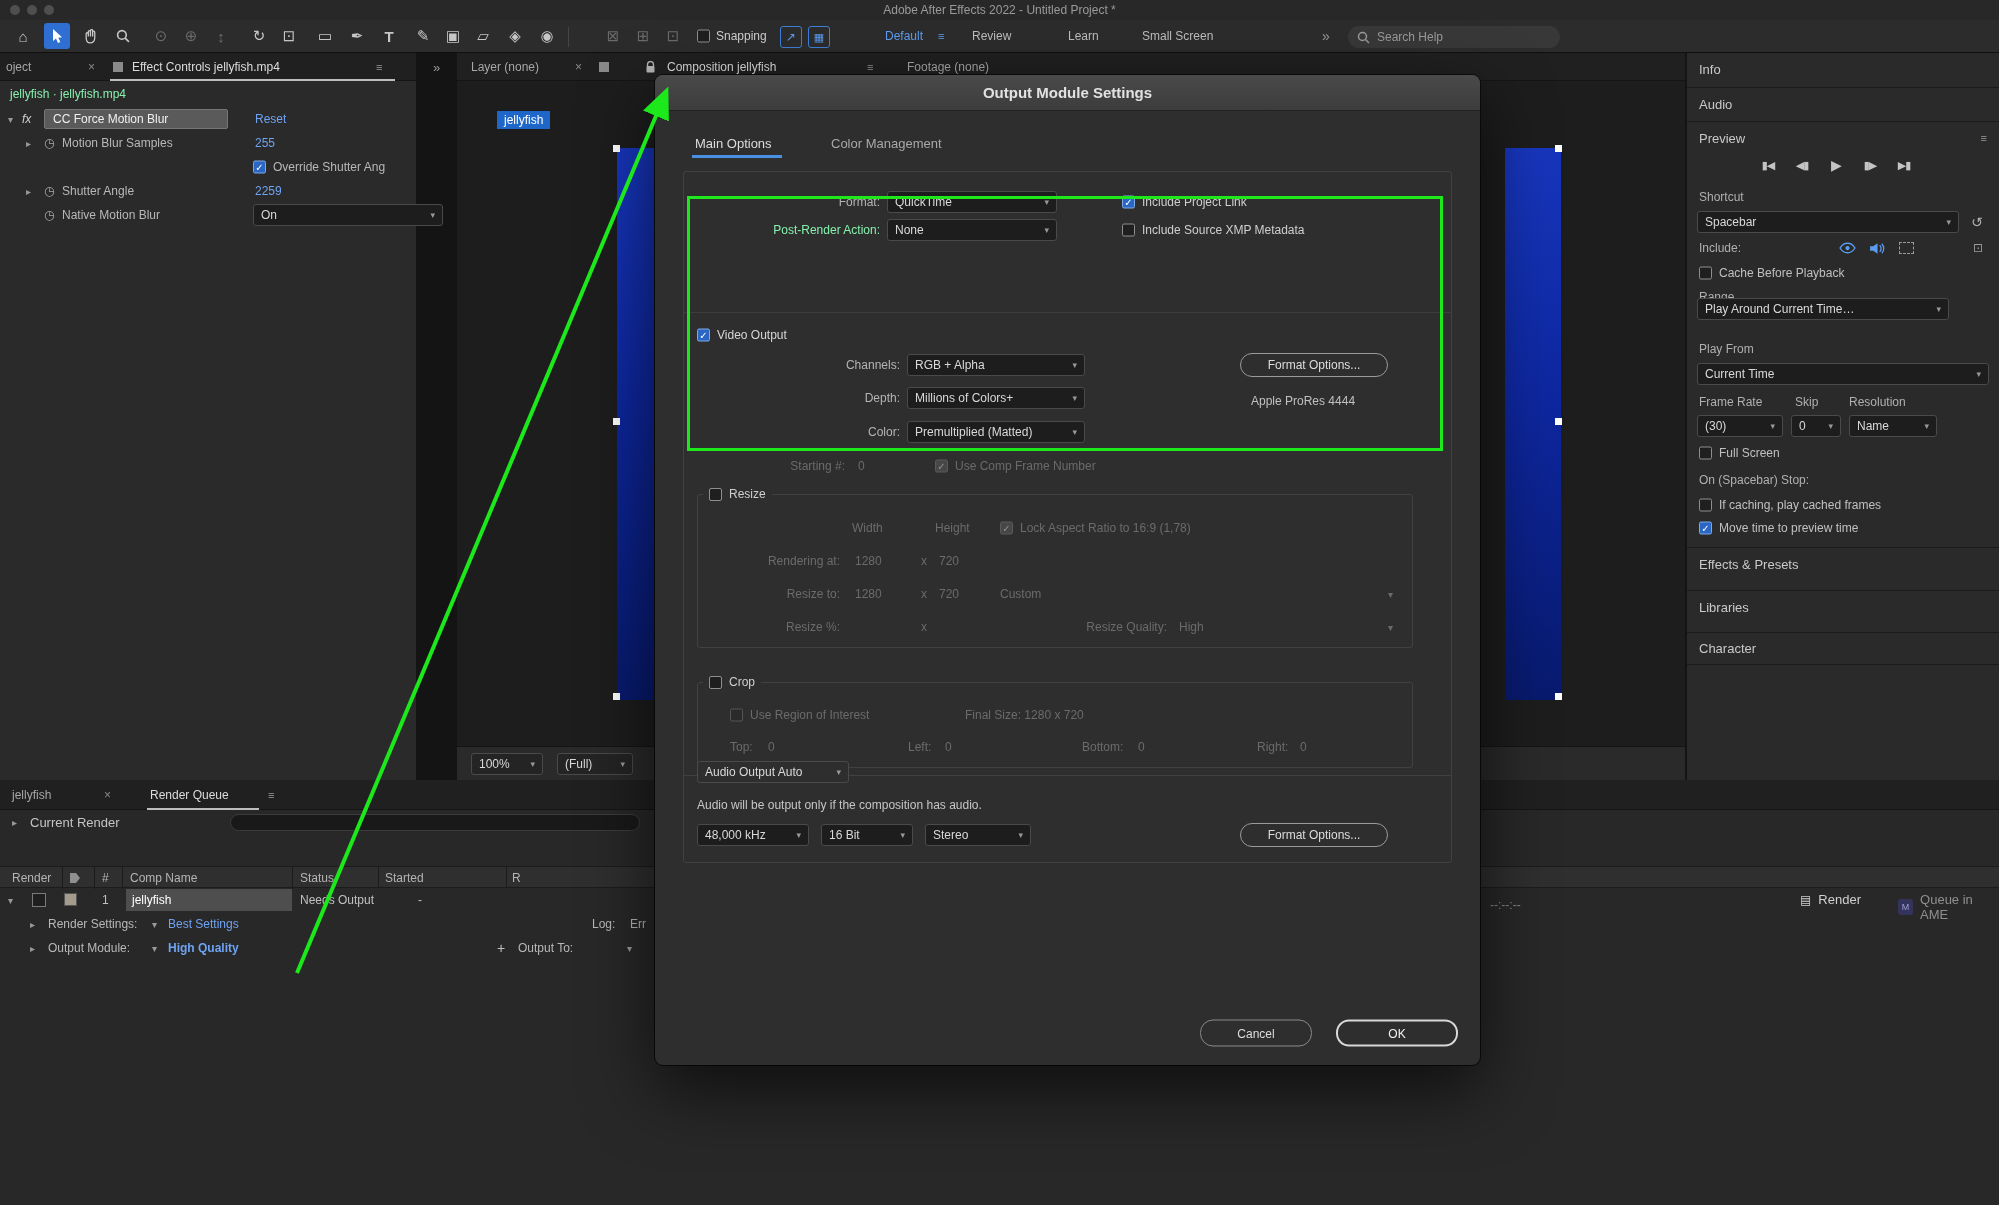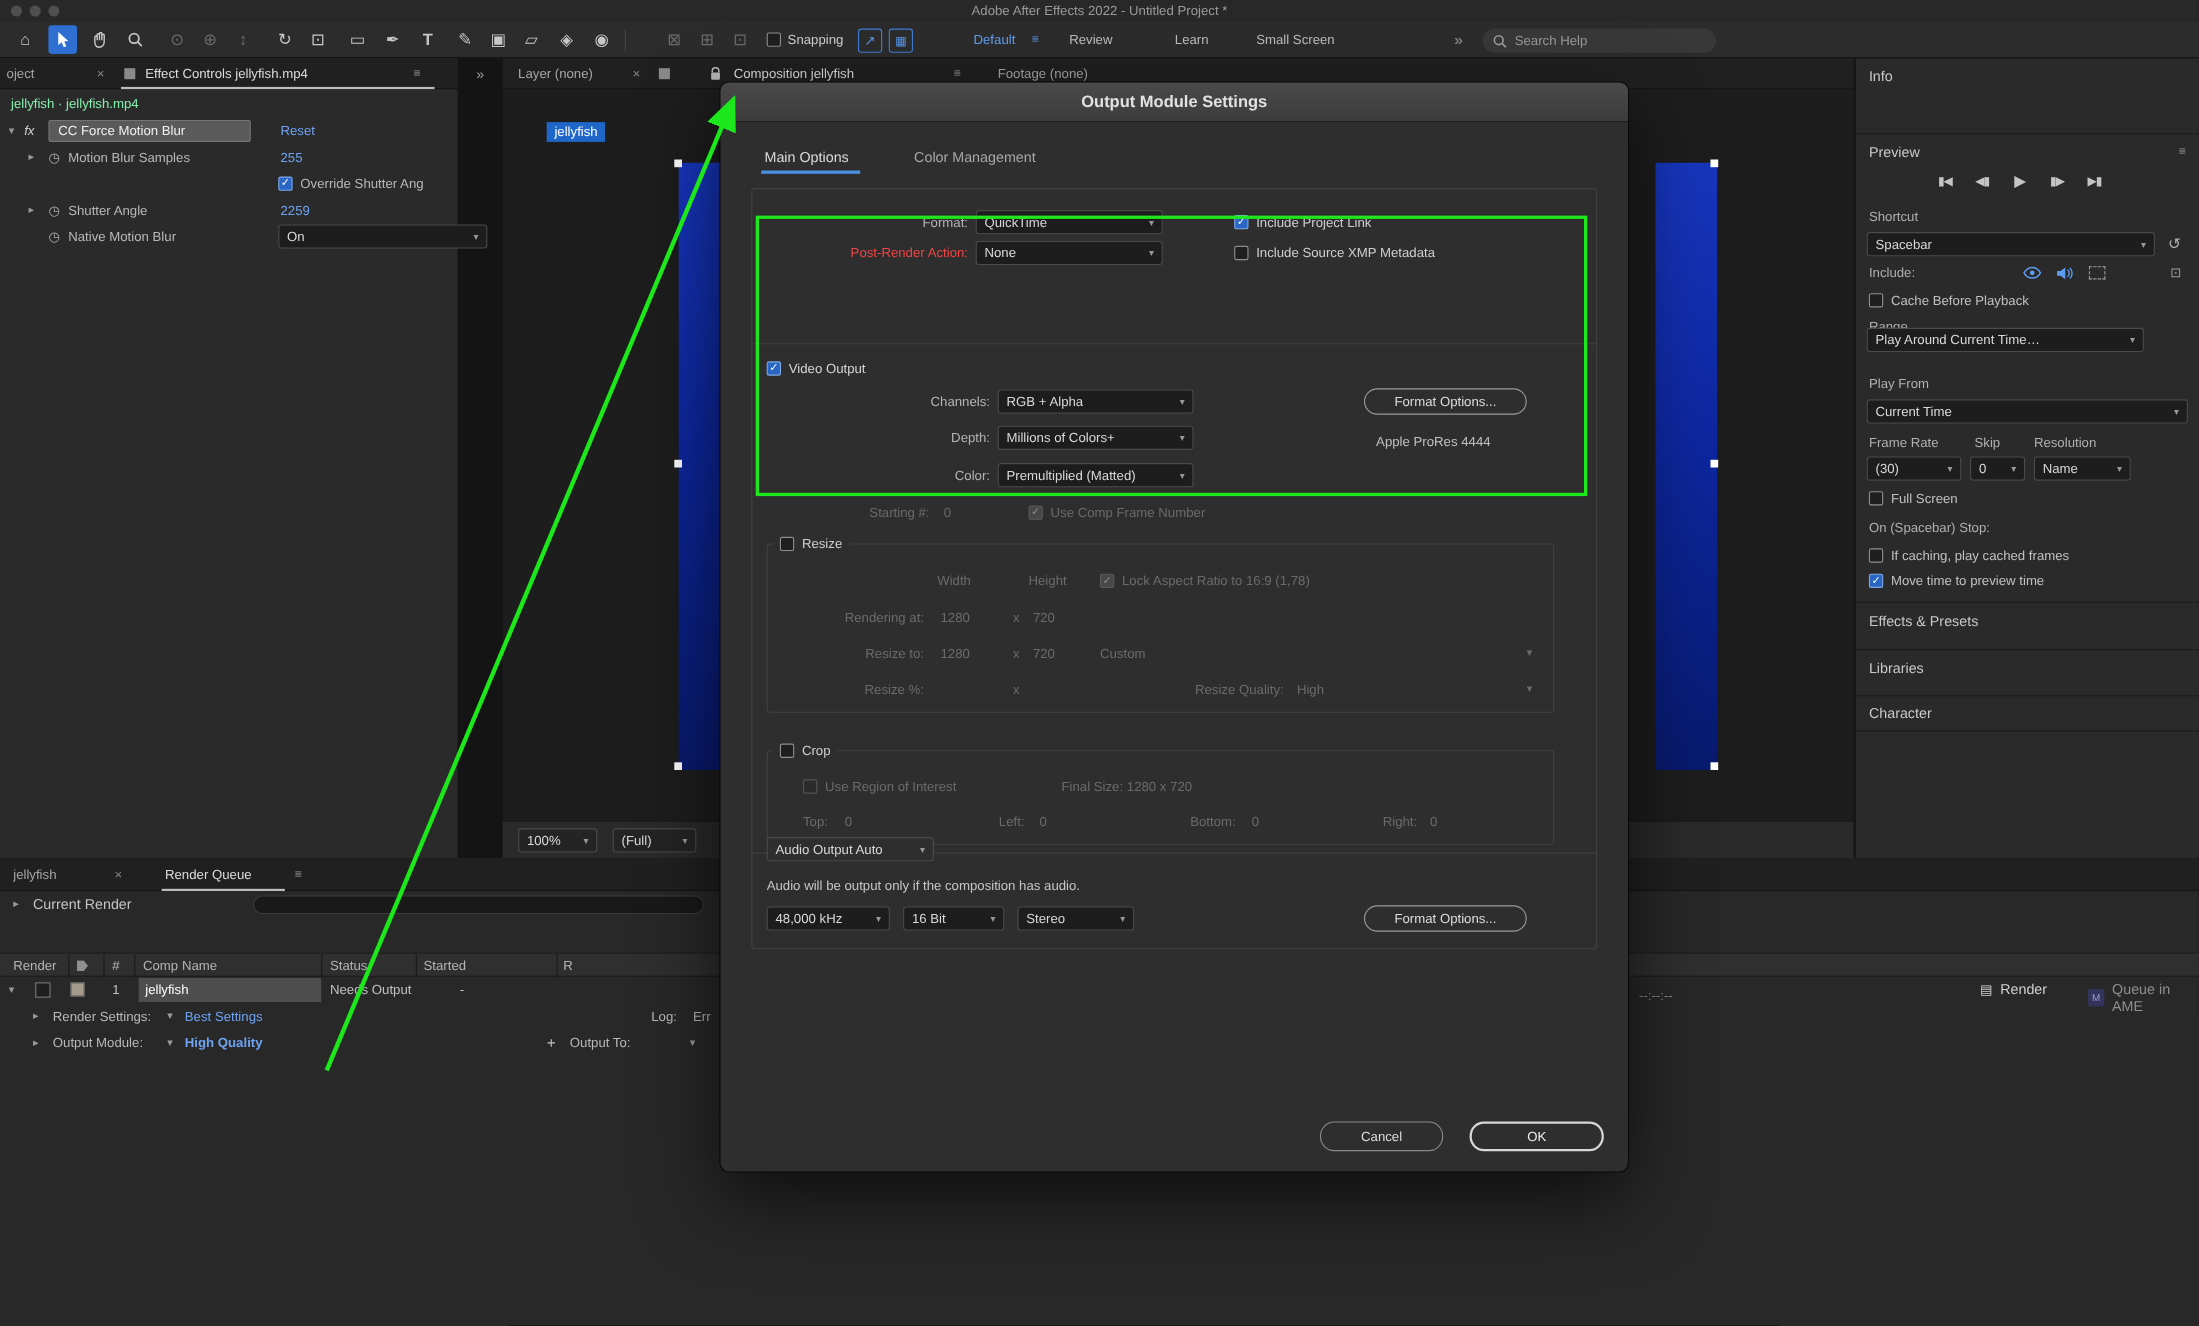--- a/index.html
+++ b/index.html
@@ -184,20 +184,23 @@
       <span>(Full)</span>
         <span class="arr">▾</span>
     </div>
   </div>
 </div>
 
 <div class="panel" style="left:1687px;top:53px;width:312px;height:727px;background:#2a2a2a">
   <div class="hdrrow" style="top:0;border-top:none">
       <span>Info</span>
     </div>
+  <div class="hdrrow" style="top:34px">
+      <span>Audio</span>
+    </div>
   <div class="hdrrow" style="top:68px;justify-content:space-between">
     <span>Preview</span>
     <span style="color:#9a9a9a;font-size:11px">≡</span>
   </div>
 
   <span class="transport" style="left:68px;top:112px;font-size:11px">▮◀</span>
   <span class="transport" style="left:102px;top:112px;font-size:11px">◀▮</span>
   <span class="transport" style="left:136px;top:112px;font-size:14px">▶</span>
   <span class="transport" style="left:170px;top:112px;font-size:11px">▮▶</span>
   <span class="transport" style="left:204px;top:112px;font-size:11px">▶▮</span>
@@ -356,21 +359,21 @@
   <div class="groupbox" style="left:28px;top:96px;width:769px;height:692px"></div>
 
   <span class="t r dlg-label" style="left:40px;top:127px;width:185px;color:#b4b4b4">Format:</span>
   <div class="dd" style="left:232px;top:127px;width:170px">
     <span>QuickTime</span>
       <span class="arr">▾</span>
   </div>
   <span class="cb on" style="left:467px;top:127px"></span>
   <span class="t" style="left:487px;top:127px;color:#cfcfcf">Include Project Link</span>
 
-  <span class="t r" style="left:40px;top:155px;width:185px;color:#ef4444">Post-Render Action:</span>
+  <span class="t r" style="left:40px;top:155px;width:185px;color:#86efac">Post-Render Action:</span>
   <div class="dd" style="left:232px;top:155px;width:170px">
     <span>None</span>
       <span class="arr">▾</span>
   </div>
   <span class="cb" style="left:467px;top:155px"></span>
   <span class="t" style="left:487px;top:155px;color:#cfcfcf">Include Source XMP Metadata</span>
 
   <div class="hline" style="left:29px;top:237px;width:767px;background:#3d3d3d"></div>
 
   <span class="cb on" style="left:42px;top:260px"></span>

